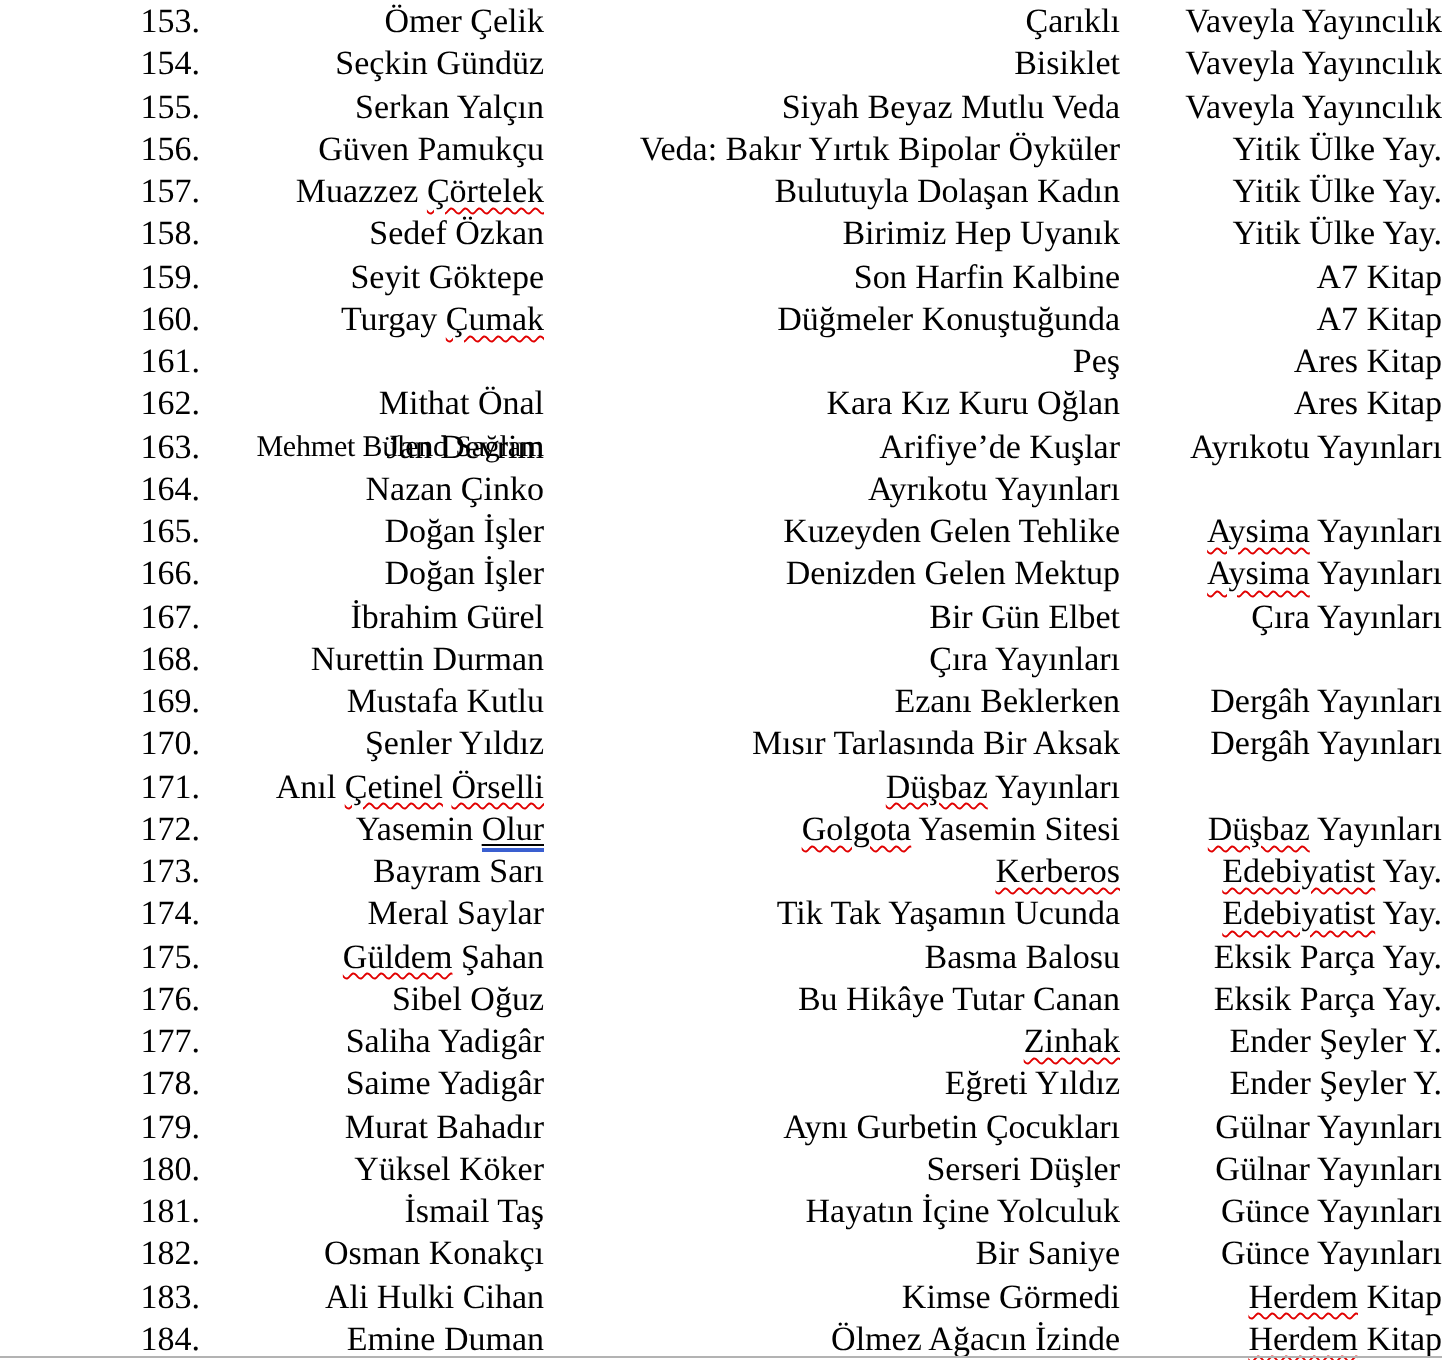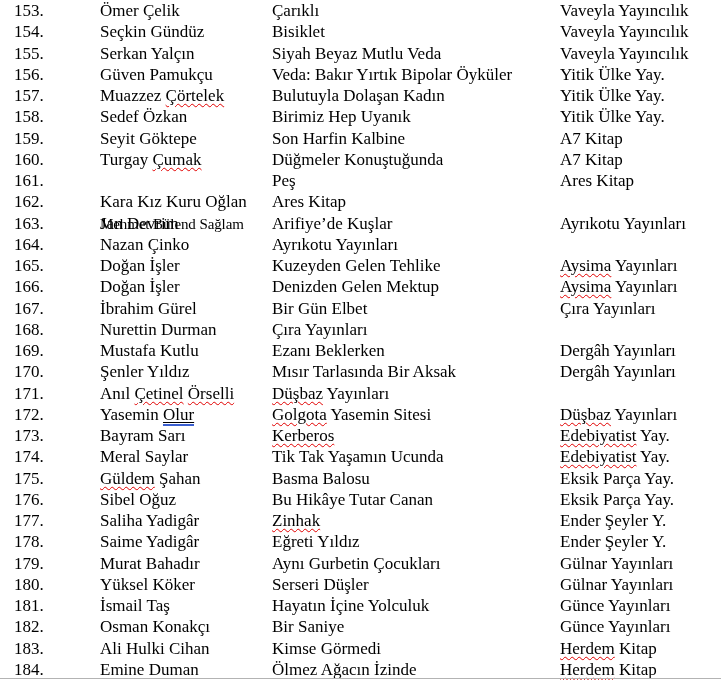--- a/index.html
+++ b/index.html
@@ -11,20 +11,21 @@
     overflow: hidden;
   }
   #doc {
     position: relative;
     width: 721px;
     height: 528px;
     font-family: "Liberation Serif", "DejaVu Serif", serif;
     font-size: 17px;
     color: var(--text-color, #000);
     background: #ffffff;
+    text-align: right;
   }
   .row {
     display: grid;
     grid-template-columns: 86px 172px 288px 1fr;
     padding-left: 14px;
     height: 21.25px;
     line-height: 21.25px;
     white-space: pre;
     overflow: visible;
   }
@@ -61,21 +62,21 @@
   <div id="book-list">
       <div class="row"><div class="cell">153.</div><div class="cell"><span>Ömer Çelik</span></div><div class="cell"><span>Çarıklı</span></div><div class="cell"><span>Vaveyla Yayıncılık</span></div></div>
       <div class="row"><div class="cell">154.</div><div class="cell"><span>Seçkin Gündüz</span></div><div class="cell"><span>Bisiklet</span></div><div class="cell"><span>Vaveyla Yayıncılık</span></div></div>
       <div class="row"><div class="cell">155.</div><div class="cell"><span>Serkan Yalçın</span></div><div class="cell"><span>Siyah Beyaz Mutlu Veda</span></div><div class="cell"><span>Vaveyla Yayıncılık</span></div></div>
       <div class="row"><div class="cell">156.</div><div class="cell"><span>Güven Pamukçu</span></div><div class="cell"><span>Veda: Bakır Yırtık Bipolar Öyküler</span></div><div class="cell"><span>Yitik Ülke Yay.</span></div></div>
       <div class="row"><div class="cell">157.</div><div class="cell"><span>Muazzez </span><span class="mark-s">Çörtelek</span></div><div class="cell"><span>Bulutuyla Dolaşan Kadın</span></div><div class="cell"><span>Yitik Ülke Yay.</span></div></div>
       <div class="row"><div class="cell">158.</div><div class="cell"><span>Sedef Özkan</span></div><div class="cell"><span>Birimiz Hep Uyanık</span></div><div class="cell"><span>Yitik Ülke Yay.</span></div></div>
       <div class="row"><div class="cell">159.</div><div class="cell"><span>Seyit Göktepe</span></div><div class="cell"><span>Son Harfin Kalbine</span></div><div class="cell"><span>A7 Kitap</span></div></div>
       <div class="row"><div class="cell">160.</div><div class="cell"><span>Turgay </span><span class="mark-s">Çumak</span></div><div class="cell"><span>Düğmeler Konuştuğunda</span></div><div class="cell"><span>A7 Kitap</span></div></div>
       <div class="row"><div class="cell">161.</div><div class="cell condensed"><span>Mehmet Bülend Sağlam</span></div><div class="cell"><span>Peş</span></div><div class="cell"><span>Ares Kitap</span></div></div>
-      <div class="row"><div class="cell">162.</div><div class="cell"><span>Kara Kız Kuru Oğlan</span></div><div class="cell"><span>Ares Kitap</span></div></div>
+      <div class="row"><div class="cell">162.</div><div class="cell"><span>Mithat Önal</span></div><div class="cell"><span>Kara Kız Kuru Oğlan</span></div><div class="cell"><span>Ares Kitap</span></div></div>
       <div class="row"><div class="cell">163.</div><div class="cell"><span>Jan Devrim</span></div><div class="cell"><span>Arifiye’de Kuşlar</span></div><div class="cell"><span>Ayrıkotu Yayınları</span></div></div>
       <div class="row"><div class="cell">164.</div><div class="cell"><span>Nazan Çinko</span></div><div class="cell"><span>Ayrıkotu Yayınları</span></div></div>
       <div class="row"><div class="cell">165.</div><div class="cell"><span>Doğan İşler</span></div><div class="cell"><span>Kuzeyden Gelen Tehlike</span></div><div class="cell"><span class="mark-s">Aysima</span><span> Yayınları</span></div></div>
       <div class="row"><div class="cell">166.</div><div class="cell"><span>Doğan İşler</span></div><div class="cell"><span>Denizden Gelen Mektup</span></div><div class="cell"><span class="mark-s">Aysima</span><span> Yayınları</span></div></div>
       <div class="row"><div class="cell">167.</div><div class="cell"><span>İbrahim Gürel</span></div><div class="cell"><span>Bir Gün Elbet</span></div><div class="cell"><span>Çıra Yayınları</span></div></div>
       <div class="row"><div class="cell">168.</div><div class="cell"><span>Nurettin Durman</span></div><div class="cell"><span>Çıra Yayınları</span></div></div>
       <div class="row"><div class="cell">169.</div><div class="cell"><span>Mustafa Kutlu</span></div><div class="cell"><span>Ezanı Beklerken</span></div><div class="cell"><span>Dergâh Yayınları</span></div></div>
       <div class="row"><div class="cell">170.</div><div class="cell"><span>Şenler Yıldız</span></div><div class="cell"><span>Mısır Tarlasında Bir Aksak</span></div><div class="cell"><span>Dergâh Yayınları</span></div></div>
       <div class="row"><div class="cell">171.</div><div class="cell"><span>Anıl </span><span class="mark-s">Çetinel</span><span> </span><span class="mark-s">Örselli</span></div><div class="cell"><span class="mark-s">Düşbaz</span><span> Yayınları</span></div></div>
       <div class="row"><div class="cell">172.</div><div class="cell"><span>Yasemin </span><span class="mark-g">Olur</span></div><div class="cell"><span class="mark-s">Golgota</span><span> Yasemin Sitesi</span></div><div class="cell"><span class="mark-s">Düşbaz</span><span> Yayınları</span></div></div>

